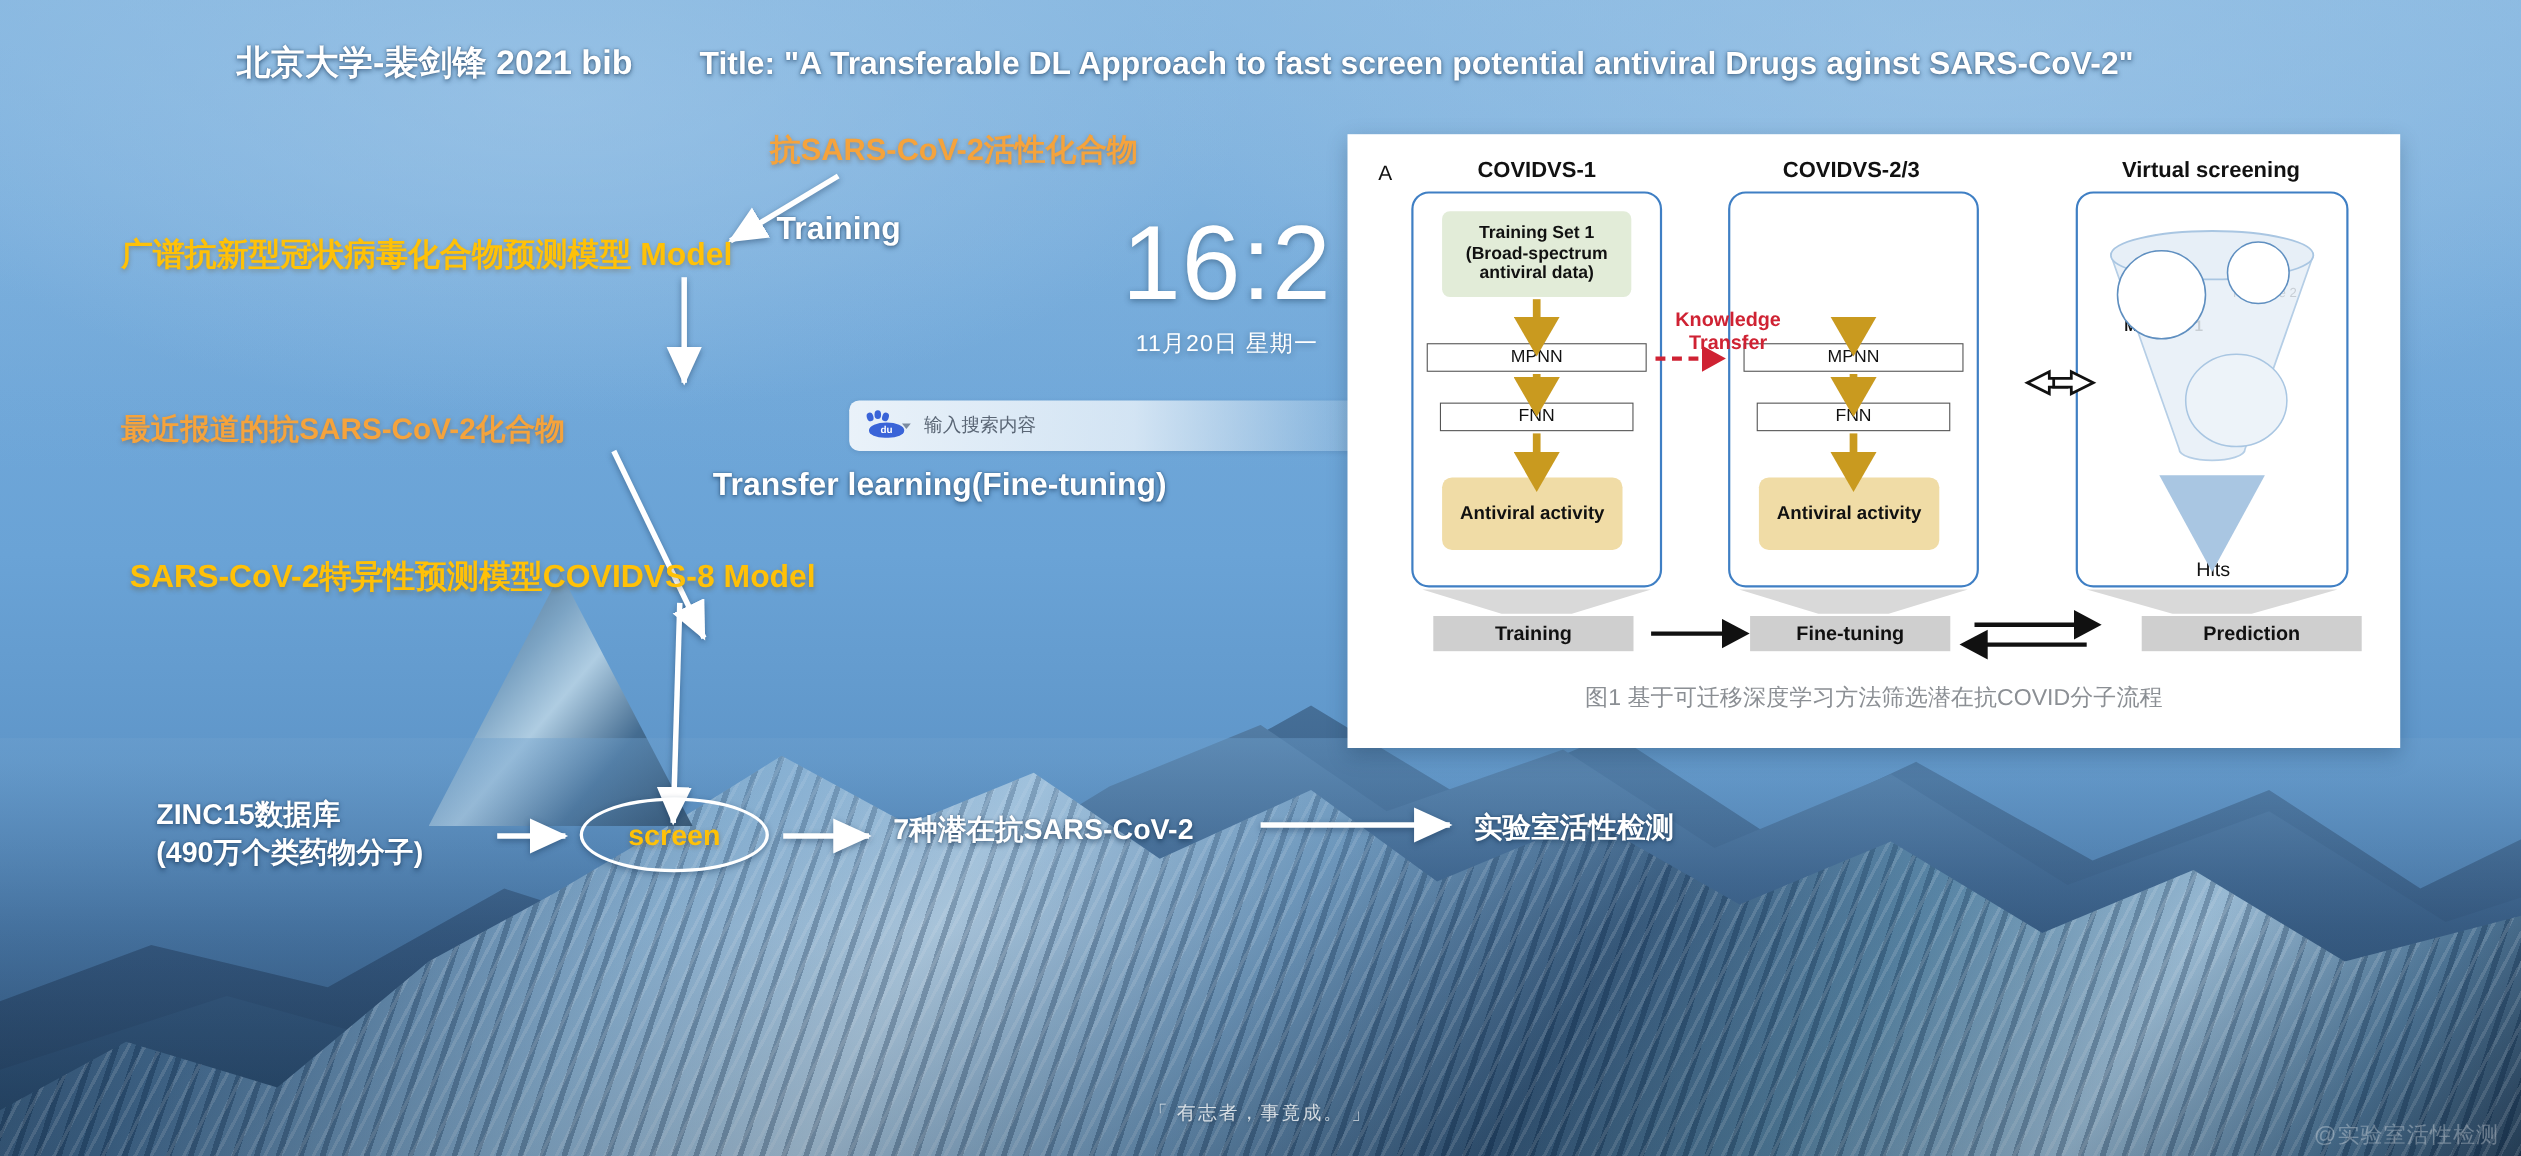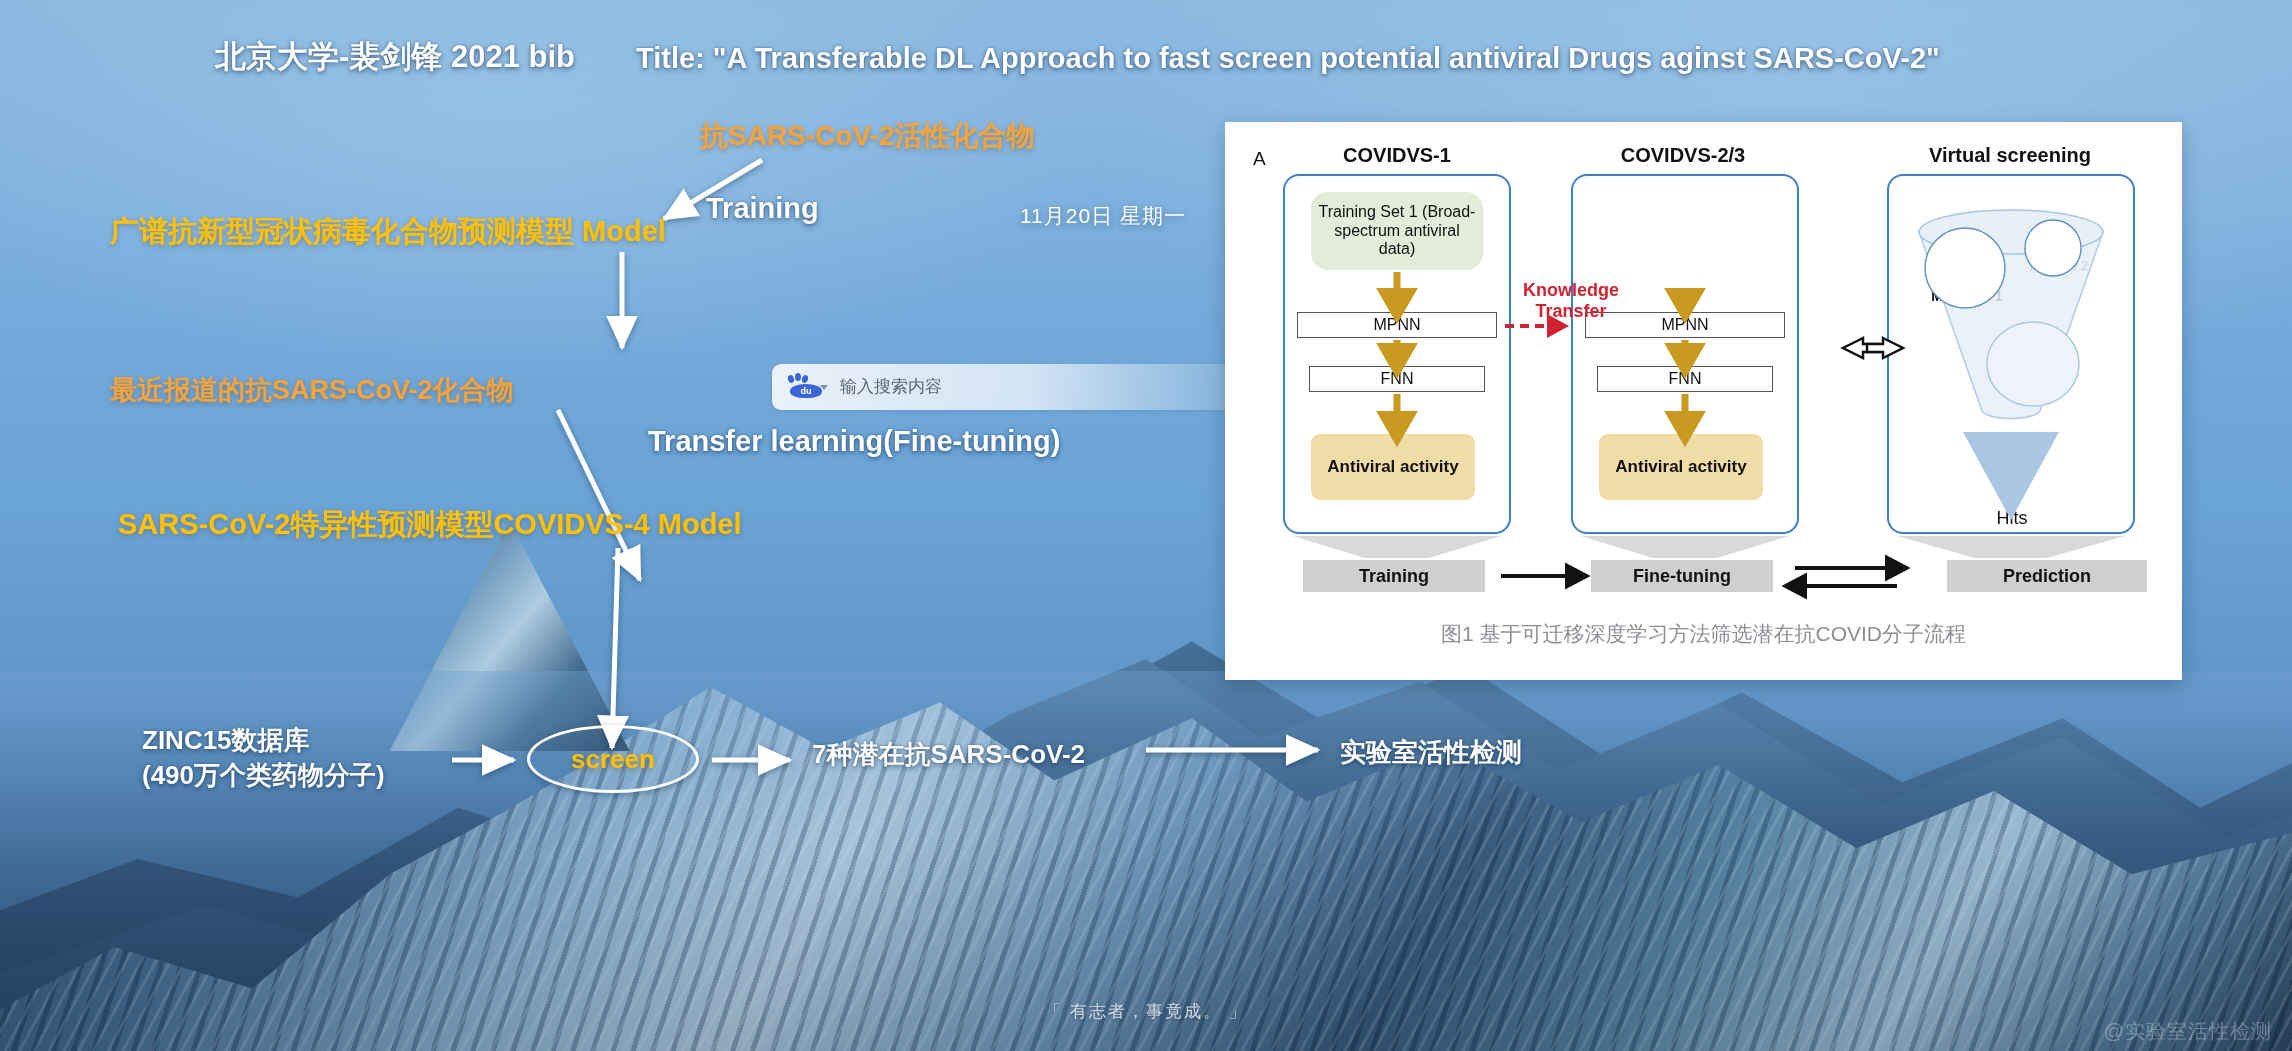--- a/index.html
+++ b/index.html
@@ -161,22 +161,22 @@
   #ct3 { left: 628px; top: 4px;  width: 270px; }
 
   .round-box {
     position: absolute; border: 2px solid #3f7fc4; border-radius: 16px; background: #fff;
   }
   #rb1 { left: 36px;  top: 34px; width: 228px; height: 360px; }
   #rb2 { left: 324px; top: 34px; width: 228px; height: 360px; }
   #rb3 { left: 640px; top: 34px; width: 248px; height: 360px; }
 
   .green-box {
-    position: absolute; background: #e2ecd8; border-radius: 17px;
-    font-size: 16px; font-weight: normal; color: #111; text-align: center;
+    position: absolute; background: #e2ecd8; border-radius: 7px;
+    font-size: 16px; font-weight: bold; color: #111; text-align: center;
     display: flex; align-items: center; justify-content: center; line-height: 1.18;
     padding: 4px 6px;
   }
   #gb1 { left: 64px;  top: 52px; width: 172px; height: 78px; }
   #gb2 { left: 352px; top: 52px; width: 172px; height: 96px; }
 
   .plain-box {
     position: absolute; border: 1px solid #555; background: #fff;
     font-size: 16px; color: #111; text-align: center;
     display: flex; align-items: center; justify-content: center;
@@ -240,20 +240,21 @@
   <div class="sky"></div>
   <div class="haze-top"></div>
   <div class="mtn mtn-far"></div>
   <div class="mtn mtn-mid"></div>
   <div class="mtn mtn-main"></div>
   <div class="mtn-peak"></div>
   <div class="haze"></div>
 </div>
 
 <div id="clock-widget">
+  <div id="clock-time">16:2</div>
   <div id="clock-date">11月20日 星期一</div>
 </div>
 
 <div id="search-bar">
   <div id="baidu-logo">
     <span class="paw p1"></span>
       <span class="paw p2"></span>
       <span class="paw p3"></span>
     <span class="pad">du</span>
   </div>
@@ -285,21 +286,21 @@
   </g>
 </svg>
 
 <div class="anno anno-white" id="anno-author">北京大学-裴剑锋 2021 bib</div>
 <div class="anno anno-white" id="anno-title">Title: "A Transferable DL Approach to fast screen potential antiviral Drugs aginst SARS-CoV-2"</div>
 <div class="anno anno-orange" id="anno-actives">抗SARS-CoV-2活性化合物</div>
 <div class="anno anno-white" id="anno-training">Training</div>
 <div class="anno anno-yellow" id="anno-broad">广谱抗新型冠状病毒化合物预测模型 Model</div>
 <div class="anno anno-orange" id="anno-recent">最近报道的抗SARS-CoV-2化合物</div>
 <div class="anno anno-white" id="anno-transfer">Transfer learning(Fine-tuning)</div>
-<div class="anno anno-yellow" id="anno-covidvs3">SARS-CoV-2特异性预测模型COVIDVS-4 Model</div>
+<div class="anno anno-yellow" id="anno-covidvs3">SARS-CoV-2特异性预测模型COVIDVS-8 Model</div>
 
 <div class="anno anno-white" id="anno-zinc">
   <div>ZINC15数据库</div>
   <div>(490万个类药物分子)</div>
 </div>
 
 <div id="screen-ellipse">
   <span id="screen-label" class="anno-yellow">screen</span>
 </div>
 

